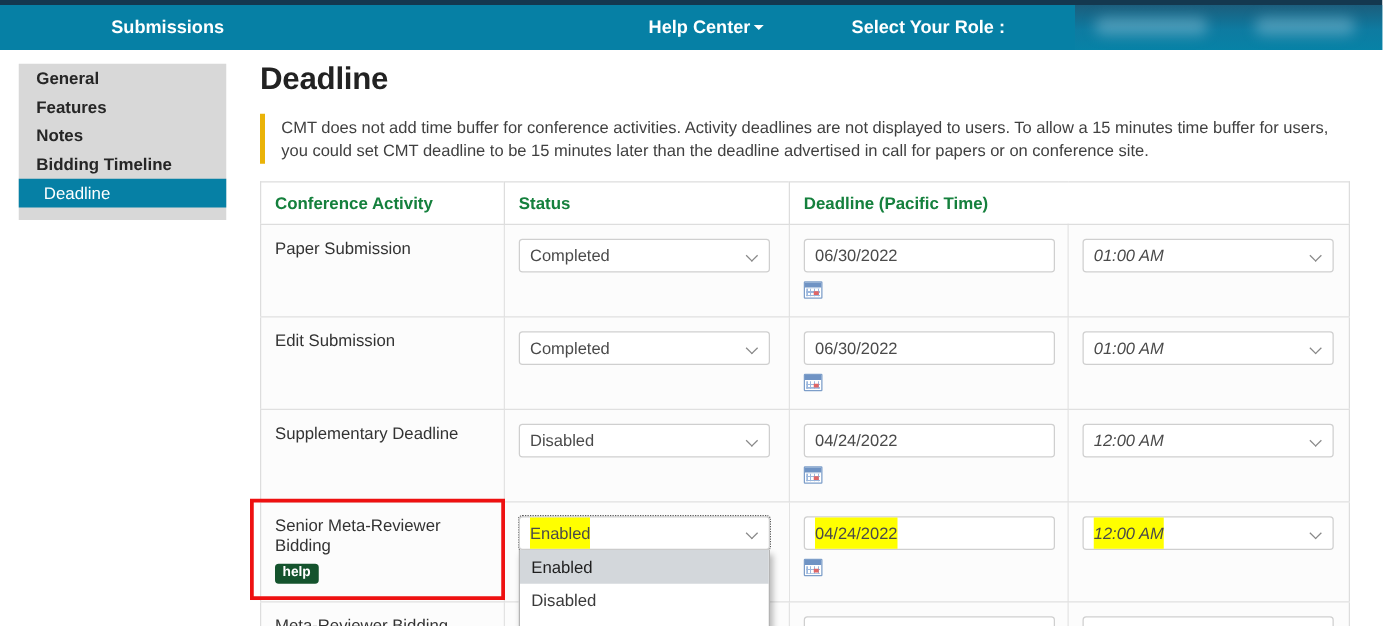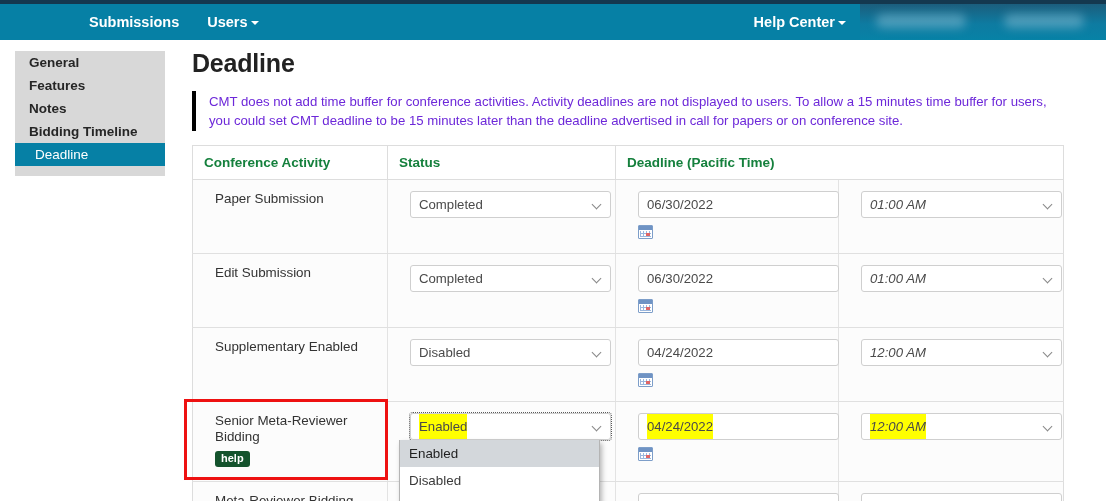--- a/index.html
+++ b/index.html
@@ -13,21 +13,21 @@
   }
 
   
   #topstrip { height: 4px; background: #14384f; }
   #navbar {
     height: 36px; background: #0680a5;
     position: relative;
     display: flex; align-items: flex-end; padding-left: 35px;
   }
   .nav-left { display: flex; align-items: center; margin-left: 40px; }
-  .nav-right { display: flex; align-items: center; position: absolute; right: 0; top: 0; height: 36px; }
+  .nav-right { display: flex; align-items: center; position: absolute; right: 0; top: 0; height: 36px; gap: 42px; }
   .nav-item {
     color: #ffffff; font-size: 14.5px; font-weight: bold;
     padding: 0 14px; line-height: 36px; white-space: nowrap;
     cursor: pointer;
   }
   .caret-d {
     display: inline-block; width: 0; height: 0; margin-left: 3px;
     border-left: 4px solid transparent; border-right: 4px solid transparent;
     border-top: 4px solid #ffffff; vertical-align: middle;
   }
@@ -42,43 +42,43 @@
     filter: blur(5px);
   }
   .nav-redacted .b1 { left: 16px; width: 90px; }
   .nav-redacted .b2 { left: 144px; width: 80px; }
 
   
   #page { display: flex; height: 461px; background: #fff; }
 
   
   #sidebar {
-    width: 150px; margin-left: 15px; margin-top: 11px;
+    width: 166px; margin-left: 15px; margin-top: 11px;
     background: #d8d8d8; height: 125px; flex: none;
     font-size: 13.5px;
   }
   .side-item {
     padding: 3px 0 3px 14px; color: #262626; font-weight: bold;
     line-height: 17px; cursor: pointer;
   }
   .side-item.active {
     background: #0680a5; color: #ffffff; font-weight: normal;
     padding-left: 20px; margin-left: 0;
   }
 
   
   #main { flex: 1; padding: 9px 36px 0 27px; position: relative; }
   #page-title {
     font-size: 25px; font-weight: bold; color: #222;
     margin: 0 0 13px 0; letter-spacing: -0.2px;
   }
   #notice {
-    border-left: 4px solid #000000;
+    border-left: 4px solid #eab308;
     padding: 1px 0 1px 13px;
-    color: #6d28d9; font-size: 13.2px; line-height: 19px;
+    color: #404040; font-size: 13.2px; line-height: 19px;
     margin-bottom: 14px; max-width: 860px;
   }
 
   
   #dl-table {
     width: 871px; border-collapse: collapse;
     border: 1px solid #dddddd; table-layout: fixed;
     background: #fff;
   }
   #dl-table col.c1 { width: 195px; }
@@ -87,21 +87,21 @@
   #dl-table col.c4 { width: 225px; }
   #dl-table th {
     text-align: left; font-size: 13.5px; font-weight: bold; color: #15803d;
     padding: 9px 11px; border-right: 1px solid #dddddd;
     border-bottom: 1px solid #dddddd; vertical-align: top;
     background: #ffffff;
   }
   #dl-table th:last-child { border-right: none; }
   #dl-table td {
     border-right: 1px solid #e3e3e3; border-bottom: 1px solid #e0e0e0;
-    padding: 11px 11px 14px 22px; vertical-align: top;
+    padding: 11px 11px 14px 11px; vertical-align: top;
     font-size: 13.4px; color: #333; background: #fcfcfc;
     height: 61px;
   }
   #dl-table td:last-child { border-right: none; font-style: italic; }
   #dl-table tr:nth-child(odd) td { background: #fcfcfc; }
   #dl-table tr:nth-child(even) td { background: #fcfcfc; }
 
   .act-label { color: #333; font-size: 13.4px; line-height: 16px; }
   .help-badge {
     display: inline-block; margin-top: 6px;
@@ -174,28 +174,28 @@
 </head>
 <body>
 
 <div id="topstrip"></div>
 
 <div id="navbar">
   <div class="nav-left">
     <div class="nav-item">
       <span>Submissions</span>
     </div>
-    <div class="nav-item">
-      <span>Users</span><span class="caret-d"></span>
-    </div>
   </div>
 
   <div class="nav-right">
     <div class="nav-item">
       <span>Help Center</span><span class="caret-d"></span>
+    </div>
+    <div class="nav-item">
+      <span>Select Your Role :</span>
     </div>
     <div class="nav-redacted">
       <div class="blur b1"></div>
       <div class="blur b2"></div>
     </div>
   </div>
 </div>
 
 <div id="page">
 
@@ -288,21 +288,21 @@
           <td>
             <div class="sel">
               <span class="val">01:00 AM</span>
               <span class="chev"></span>
             </div>
           </td>
         </tr>
 
         <tr>
           <td>
-            <div class="act-label">Supplementary Enabled</div>
+            <div class="act-label">Supplementary Deadline</div>
           </td>
           <td>
             <div class="sel">
               <span class="val">Disabled</span>
               <span class="chev"></span>
             </div>
           </td>
           <td>
             <div class="txt">
               <span class="val">04/24/2022</span>

